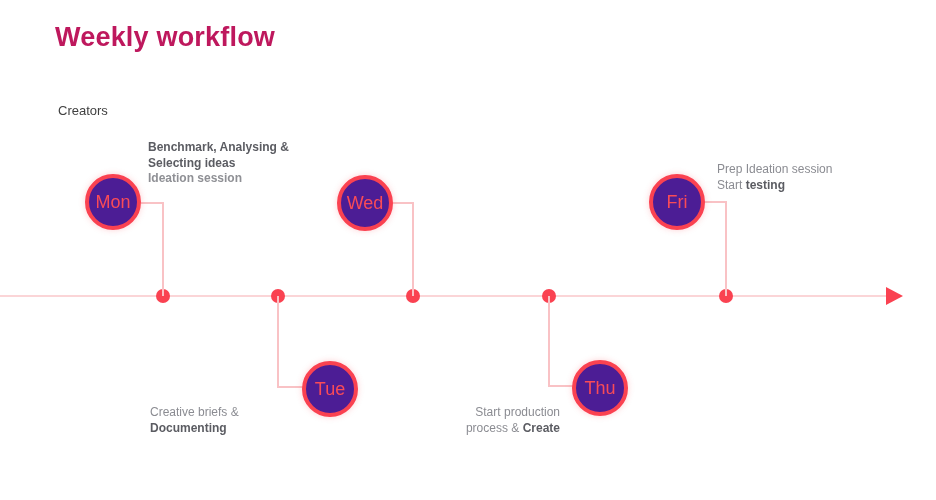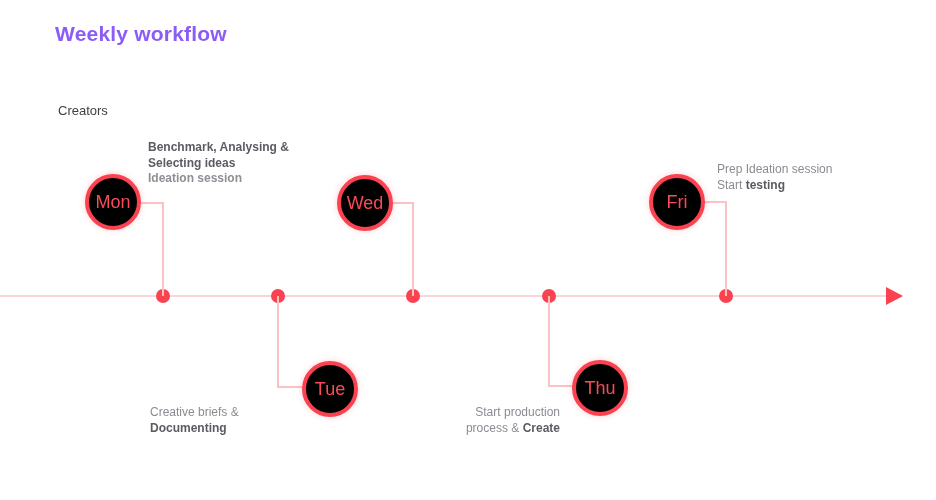--- a/index.html
+++ b/index.html
@@ -9,24 +9,24 @@
     height: 500px;
     background: #ffffff;
     overflow: hidden;
     font-family: "Liberation Sans", sans-serif;
   }
   .title {
     position: absolute;
     left: 55px;
     top: 22px;
     margin: 0;
-    font-size: 21px;
+    font-size: 27px;
     font-weight: bold;
     letter-spacing: 0.2px;
-    color: #8b5cf6;
+    color: #be185d;
   }
   .subtitle {
     position: absolute;
     left: 58px;
     top: 61px;
     font-size: 13px;
     color: #404040;
     margin-top: 42px;
   }
   
@@ -77,21 +77,21 @@
   .conn.tue-h { left: 277px; top: 386px; width: 27px; height: 2px; }
   .conn.thu-v { left: 548px; top: 296px; width: 2px; height: 91px; }
   .conn.thu-h { left: 548px; top: 385px; width: 26px; height: 2px; }
   
   .day-circle {
     position: absolute;
     width: 48px;
     height: 48px;
     border: 4px solid #fa4251;
     border-radius: 50%;
-    background: #000000;
+    background: #4c1d95;
     display: flex;
     align-items: center;
     justify-content: center;
     box-shadow: 0 0 6px rgba(250, 66, 81, 0.25);
   }
   .day-circle span {
     font-size: 18px;
     color: #f94b57;
   }
   .day-circle.mon { left: 85px;  top: 174px; }

